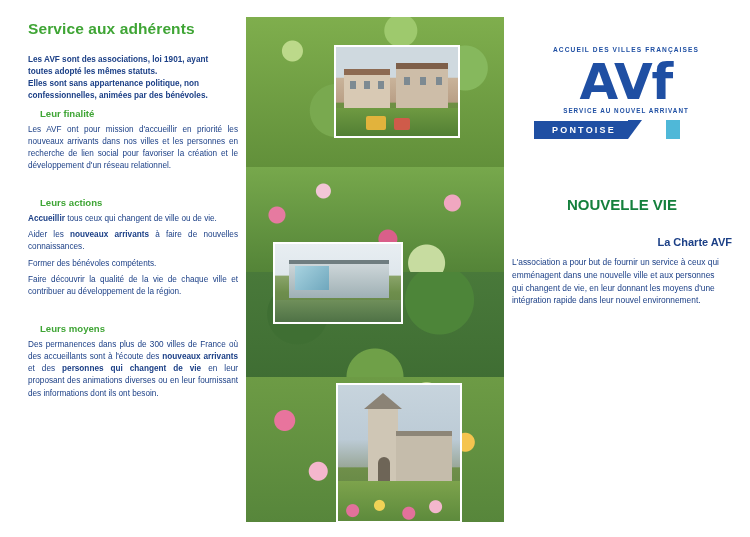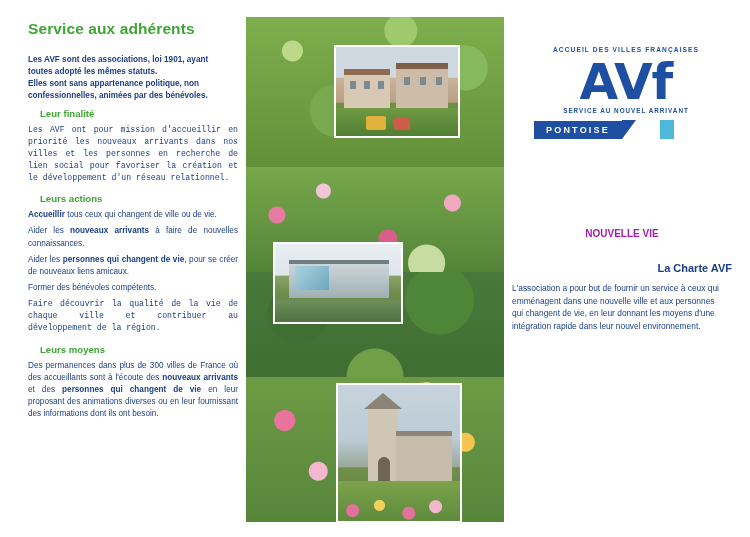--- a/index.html
+++ b/index.html
@@ -41,30 +41,30 @@
     line-height: 1.45;
     margin: 0 0 6px 0;
   }
   .sec-head {
     color: #3fa535;
     font-size: 9.6px;
     font-weight: bold;
     margin: 0 0 5px 0;
     padding-left: 12px;
   }
-  .sec-head.spaced { margin-top: 9px; }
+  .sec-head.spaced { margin-top: 25px; }
   .body-text {
     color: #1b3f86;
     font-size: 8.2px;
     line-height: 1.48;
     margin: 0 0 4px 0;
     text-align: justify;
   }
   .b { font-weight: bold; }
-  .para-gap { margin-bottom: 9px; font-family: Liberation Mono, monospace; }
+  .para-gap { margin-bottom: 9px; }
 
   
   .collage {
     position: absolute;
     left: 246px;
     top: 17px;
     width: 258px;
     height: 505px;
     overflow: hidden;
     background: linear-gradient(180deg,#6f9e3c 0%, #8fb84a 18%, #5d8f3a 34%, #4c7d3a 48%, #6a9a45 62%, #8fbd58 78%, #7aa94a 100%);
@@ -247,41 +247,41 @@
     align-items: center;
     margin-top: 6px;
     margin-left: 8px;
   }
   .avf-city {
     background: #1f4fa3;
     color: #ffffff;
     font-size: 9px;
     font-weight: bold;
     letter-spacing: 2.2px;
-    padding: 4px 12px 4px 12px;
+    padding: 4px 12px 4px 18px;
   }
   .avf-city-angle {
     width: 0; height: 0;
     border-top: 19px solid #1f4fa3;
     border-right: 14px solid transparent;
   }
   .avf-swatch {
     width: 14px;
     height: 19px;
     background: #4fb8d8;
     margin-left: 24px;
   }
 
   .headline {
     text-align: center;
-    color: #a21caf;
-    font-size: 10px;
+    color: #15803d;
+    font-size: 15px;
     font-weight: bold;
     line-height: 1.45;
-    margin-top: 88px;
+    margin-top: 55px;
   }
   .charte {
     text-align: right;
     color: #1b3f86;
     font-size: 11px;
     font-weight: bold;
     margin-top: 20px;
   }
   .right-para {
     color: #1b3f86;
@@ -308,23 +308,20 @@
 
     <h2 class="sec-head">Leur finalité</h2>
     <p class="body-text para-gap">Les AVF ont pour mission d'accueillir en priorité les nouveaux arrivants dans nos villes et les personnes en recherche de lien social pour favoriser la création et le développement d'un réseau relationnel.</p>
 
     <h2 class="sec-head spaced">Leurs actions</h2>
     <p class="body-text">
       <span class="b">Accueillir</span><span> tous ceux qui changent de ville ou de vie.</span>
     </p>
     <p class="body-text">
       <span>Aider les </span><span class="b">nouveaux arrivants</span><span> à faire de nouvelles connaissances.</span>
-    </p>
-    <p class="body-text">
-      <span>Aider les </span><span class="b">personnes qui changent de vie</span><span>, pour se créer de nouveaux liens amicaux.</span>
     </p>
     <p class="body-text">Former des bénévoles compétents.</p>
     <p class="body-text para-gap">Faire découvrir la qualité de la vie de chaque ville et contribuer au développement de la région.</p>
 
     <h2 class="sec-head spaced">Leurs moyens</h2>
     <p class="body-text">
       <span>Des permanences dans plus de 300 villes de France où des accueillants sont à l'écoute des </span><span class="b">nouveaux arrivants</span><span> et des </span><span class="b">personnes qui changent de vie</span><span> en leur proposant des animations diverses ou en leur fournissant des informations dont ils ont besoin.</span>
     </p>
   </div>
 

